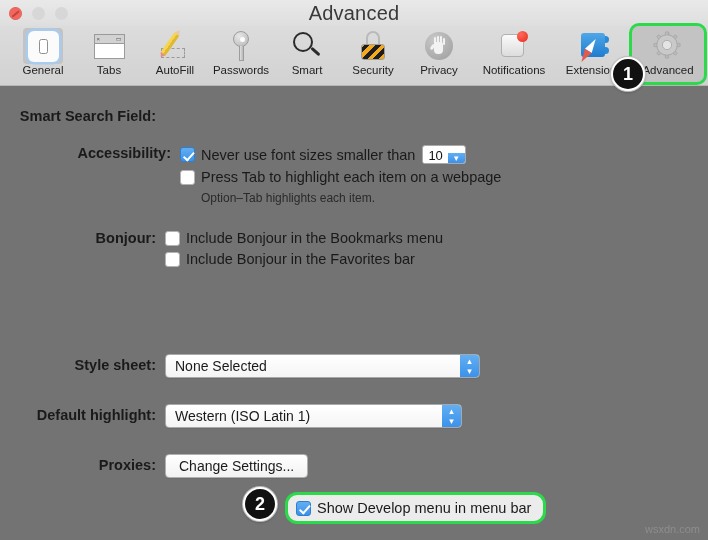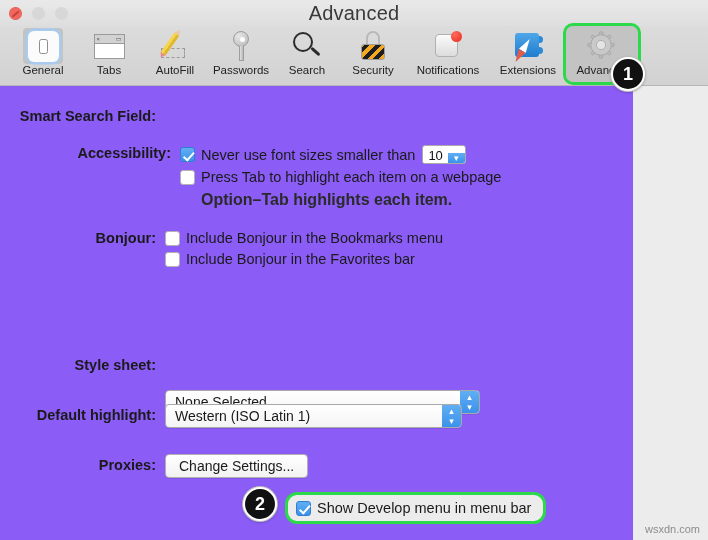--- a/index.html
+++ b/index.html
@@ -231,22 +231,22 @@
     border-top:13px solid #e05a4e;
   }
 
   
   .ic-gear { width: 30px; height: 30px; }
   .ic-gear svg { display:block; }
 
   
   #pane {
     position: absolute; left: 0; top: 86px;
-    width: 633px; height: 454px;
-    background: #8b5cf6;
+    width: 708px; height: 454px;
+    background: #737373;
   }
   .row { position: absolute; display: flex; align-items: flex-start; }
   .rlabel {
     width: 165px; text-align: right;
     font-size: 14.5px; color: #1a1a1a; font-weight: bold;
     padding-right: 9px; white-space: nowrap;
   }
   .rbody { display: flex; flex-direction: column; gap: 5px; }
   .chk-line { display: flex; align-items: center; }
   .cb {
@@ -261,21 +261,21 @@
   }
   .cb.on:after {
     content: "";
     position: absolute; left: 4.5px; top: 1.5px;
     width: 4px; height: 8.5px;
     border: solid #ffffff; border-width: 0 2px 2px 0;
     transform: rotate(42deg);
   }
   .chk-text { font-size: 14.5px; color: #1a1a1a; white-space: nowrap; }
   .sub-note {
-    font-size: 16px; color: #2a2a2a; font-weight: bold;
+    font-size: 12px; color: #2a2a2a; font-weight: normal;
     margin-left: 21px; margin-top: 1px; white-space: nowrap;
   }
 
   
   .minisel {
     display: inline-flex; align-items: flex-end; margin-left: 7px;
     height: 19px; border-radius: 3px; overflow: hidden;
     border: 1px solid #a9a9a9; background: #fff;
   }
   .minisel .val {
@@ -396,33 +396,47 @@
       <span class="tb-label">Passwords</span>
     </div>
 
     <div class="tb-item">
       <div class="tb-icon-box">
         <span class="ic ic-search">
           <span class="lens"></span>
             <span class="handle"></span>
         </span>
       </div>
-      <span class="tb-label">Search</span>
+      <span class="tb-label">Smart</span>
     </div>
 
     <div class="tb-item">
       <div class="tb-icon-box">
         <span class="ic ic-lock">
           <span class="shackle"></span>
             <span class="body"></span>
         </span>
       </div>
       <span class="tb-label">Security</span>
     </div>
 
+    <div class="tb-item">
+      <div class="tb-icon-box">
+        <span class="ic ic-privacy">
+          <span class="circ"></span>
+          <span class="palm"></span>
+          <span class="f f1"></span>
+            <span class="f f2"></span>
+          <span class="f f3"></span>
+            <span class="f f4"></span>
+          <span class="thumb"></span>
+        </span>
+      </div>
+      <span class="tb-label">Privacy</span>
+    </div>
 
     <div class="tb-item" style="width:84px">
       <div class="tb-icon-box">
         <span class="ic ic-notif">
           <span class="sq"></span>
             <span class="dot"></span>
         </span>
       </div>
       <span class="tb-label">Notifications</span>
     </div>
@@ -506,21 +520,21 @@
         <label class="chk-line">
           <span class="cb"></span>
           <span class="chk-text">Include Bonjour in the Favorites bar</span>
         </label>
       </div>
     </div>
 
 
     <div class="row" style="left:0; top:268px;">
       <div class="rlabel" style="padding-top:3px;">Style sheet:</div>
-      <div class="combo" style="width:315px;margin-top:36px;">
+      <div class="combo" style="width:315px;">
         <span class="ctext">None Selected</span>
         <span class="carrow">
             <span>▴</span>
             <span>▾</span>
           </span>
       </div>
     </div>
 
     <div class="row" style="left:0; top:318px;">
       <div class="rlabel" style="padding-top:3px;">Default highlight:</div>

